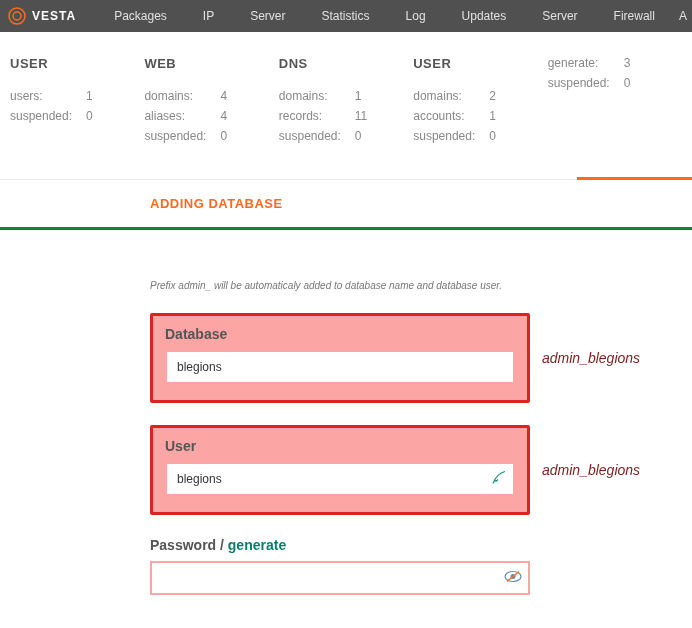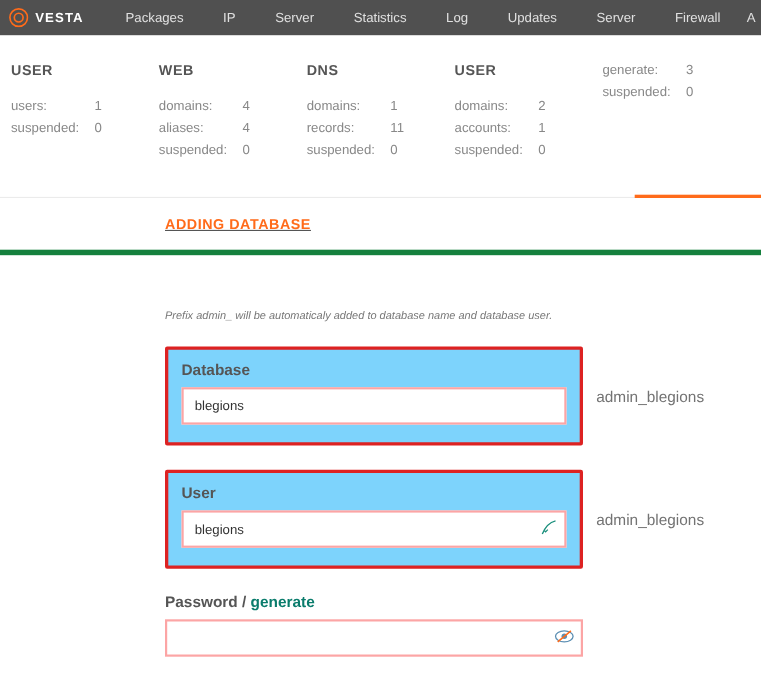--- a/index.html
+++ b/index.html
@@ -13,33 +13,33 @@
   
   .statsbar { display: flex; padding: 24px 10px 30px 10px; gap: 0; border-bottom: 1px solid #ebebeb; position: relative; }
   .stats-col { flex: 1; padding: 0 0 0 0; }
   .stats-col h3 { font-size: 13px; font-weight: bold; color: #555; margin-bottom: 18px; letter-spacing: 0.5px; }
   .stats-col.active h3 { color: #ff6b1a; font-size: 22px; font-weight: bold; margin-top:-6px; margin-bottom: 12px; }
   .stats-row { display: flex; font-size: 12px; color: #888; margin-bottom: 6px; }
   .stats-label { min-width: 76px; }
   .stats-value { color: #888; }
   .active-indicator { position: absolute; height: 3px; background: #ff6b1a; bottom: -1px; right: 0; width: 115px; }
   
-  .section-title-row { padding: 16px 0 16px 150px; border-bottom: 5px solid #15803d; text-decoration: underline; }
+  .section-title-row { padding: 16px 0 16px 150px; border-bottom: 3px solid #15803d; }
   .section-title { color: #ff6b1a; font-weight: bold; font-size: 13px; letter-spacing: 0.5px; }
   
   .form-area { padding: 50px 20px 20px 150px; }
   .hint { font-style: italic; color: #777; font-size: 10px; margin-bottom: 22px; }
   .field-group { margin-bottom: 22px; display: flex; align-items: center; gap: 12px; }
-  .field-box { border: 3px solid #d22; padding: 10px 12px 16px 12px; width: 380px; background: #7dd3fc; border-radius: 2px; }
+  .field-box { border: 3px solid #d22; padding: 10px 12px 16px 12px; width: 380px; background: #fca5a5; border-radius: 2px; }
   .field-label { font-size: 14px; color: #555; font-weight: bold; margin-bottom: 8px; }
   .field-label .accent { color: #0a7c6c; }
   .text-input { width: 100%; height: 34px; border: 2px solid #fca5a5; padding: 0 10px; font-size: 12px; color: #333; position: relative; }
   .input-wrap { position: relative; }
   .input-icon { position: absolute; right: 8px; top: 50%; transform: translateY(-50%); }
-  .suffix { color: #737373; font-size: 14px; }
+  .suffix { font-style: italic; color: #7f1d1d; font-size: 14px; }
   .plain-box { width: 380px; }
 </style>
 </head>
 <body>
 
 <div class="topnav">
   <div class="logo">
     <span class="logo-icon">
       <svg width="18" height="18" viewBox="0 0 18 18">
           <circle cx="9" cy="9" r="8" fill="none" stroke="#ff6b1a" stroke-width="1.5"></circle>

